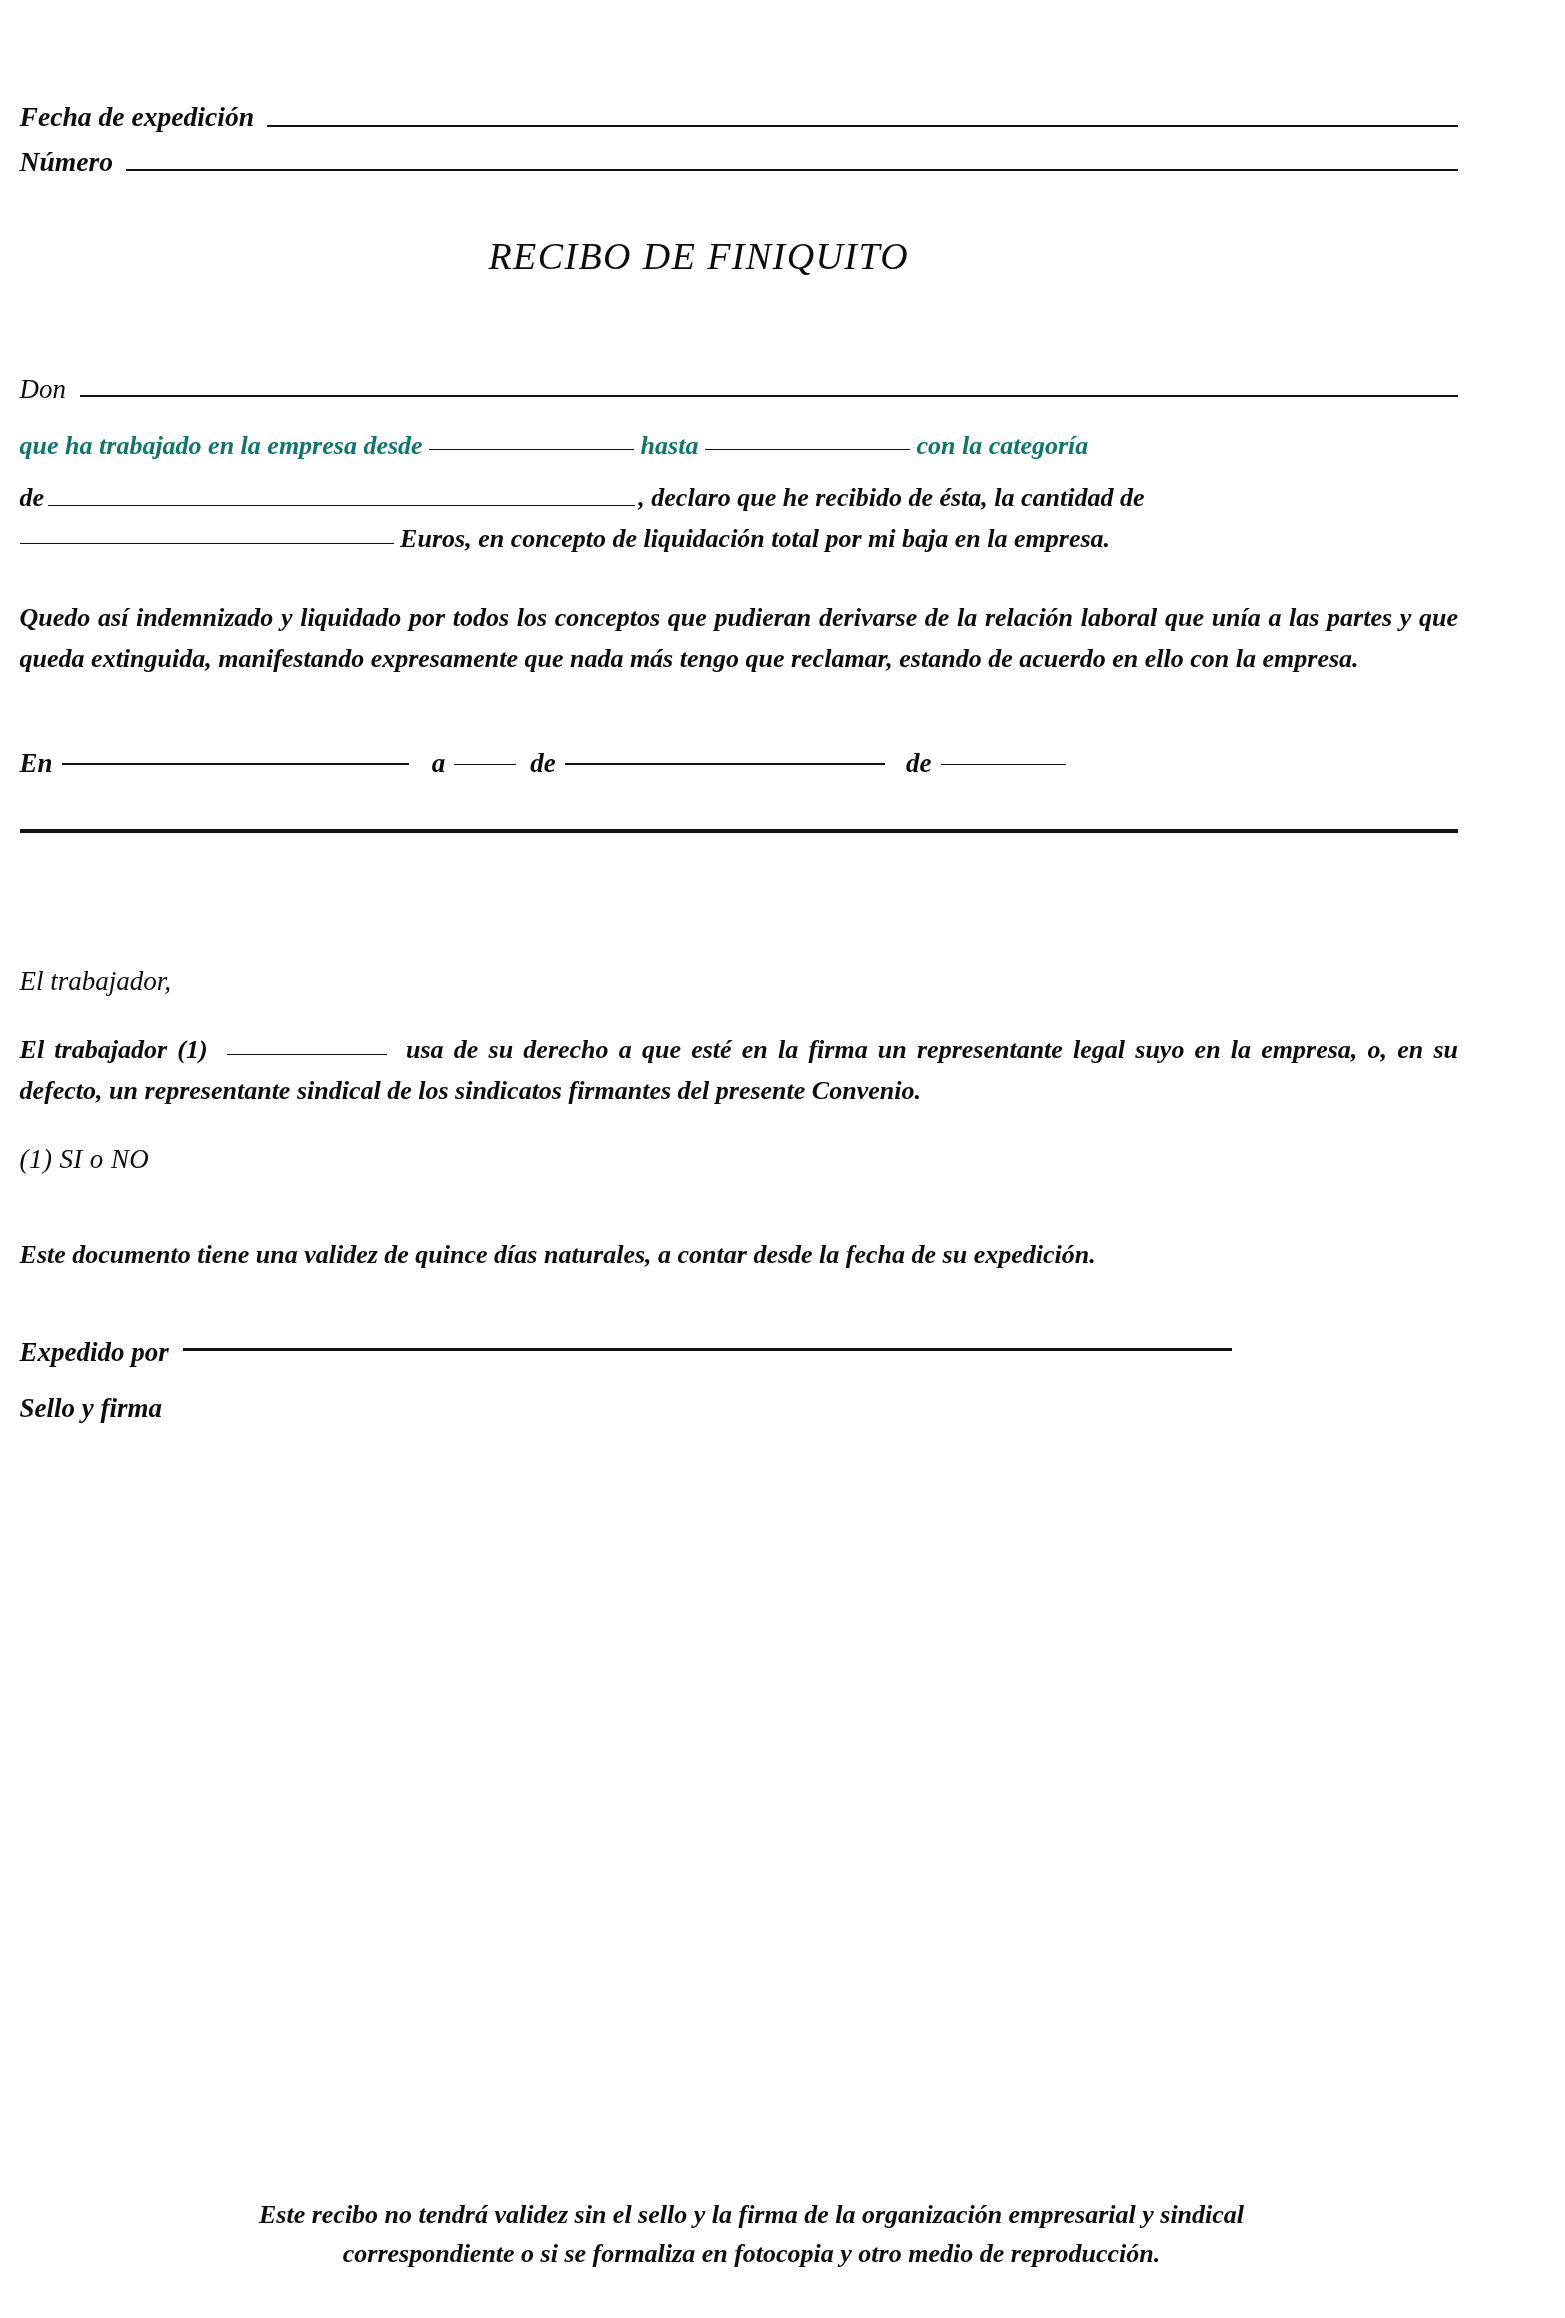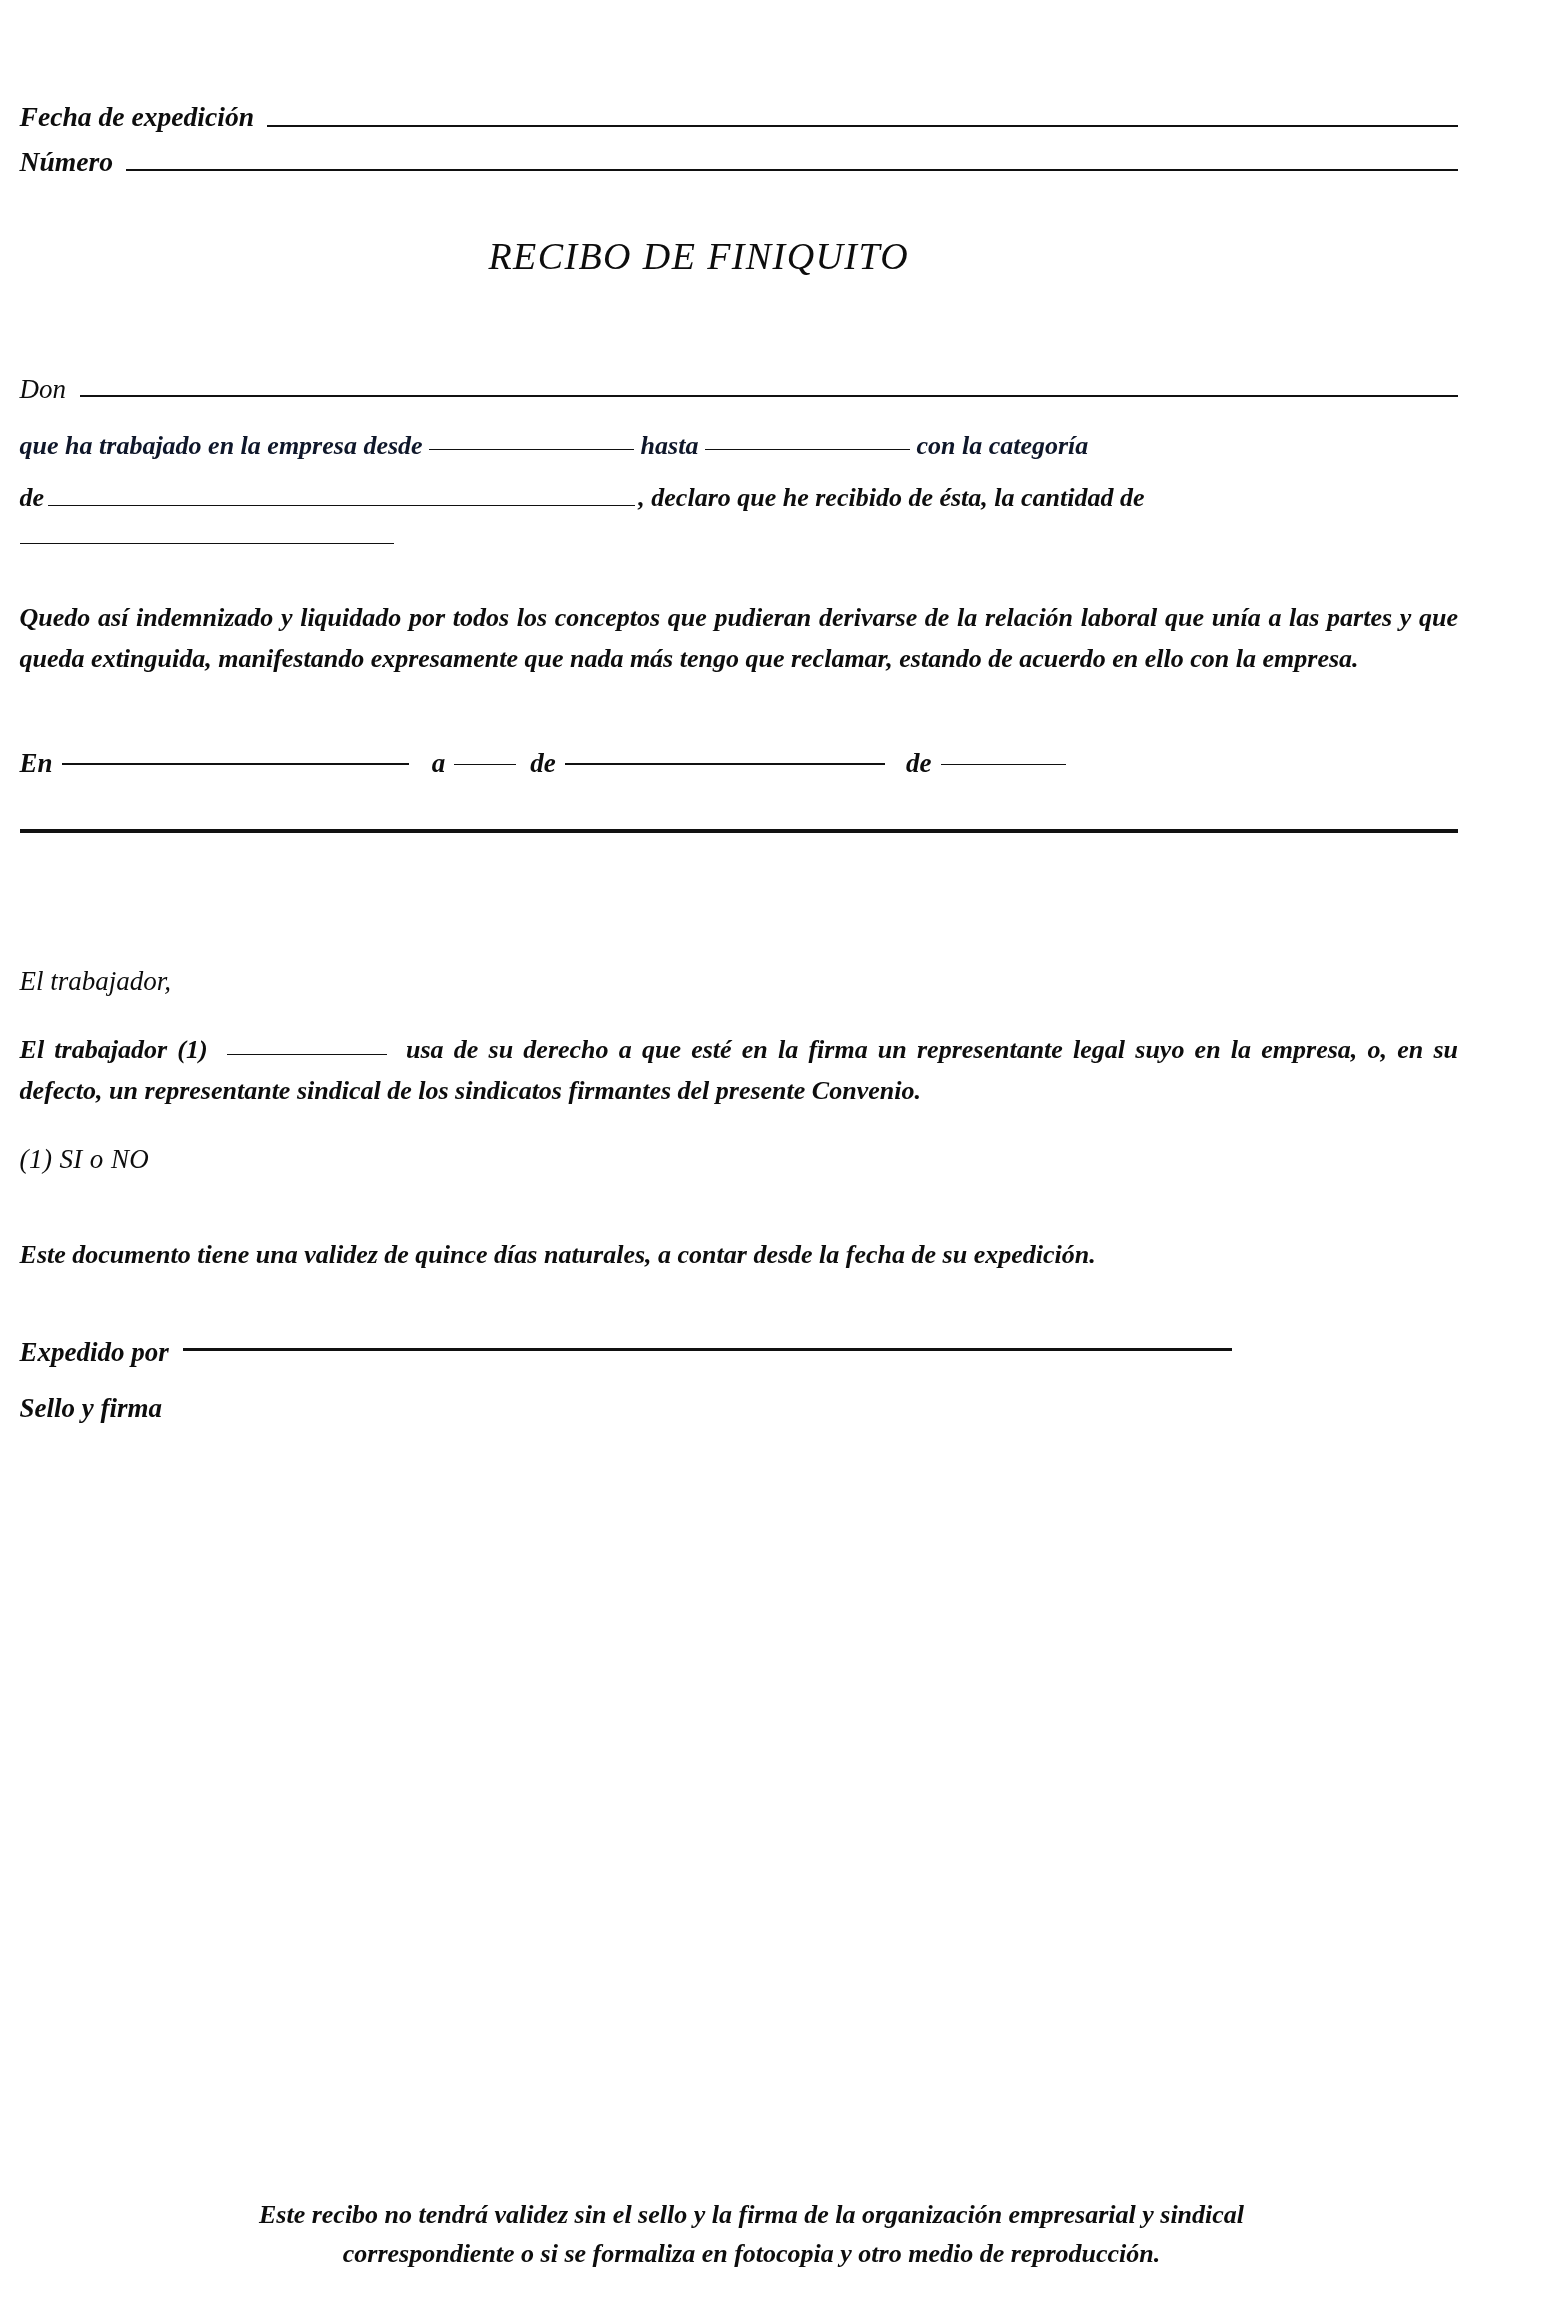--- a/index.html
+++ b/index.html
@@ -96,21 +96,21 @@
     text-align: justify;
     margin: 0;
   }
   .para.loose { line-height: 41px; }
 
   .p-trabajado {
     margin-top: 21.3px;
     white-space: nowrap;
     font-size: 26px;
   }
-  .faded { color: #0f172a; }
+  .faded { color: #0f766e; }
 
   .p-de {
     margin-top: 1.8px;
     display: flex;
     align-items: baseline;
   }
   .p-de .grow { flex: 1; margin-top: 10px; }
 
   .p-euros {
     margin-top: 1.8px;
@@ -240,20 +240,21 @@
     </div>
 
     <div class="para p-de">
       <span>de</span>
       <span class="rule-thin b-660" style="margin:0 3.6px;"></span>
       <span class="grow">, declaro que he recibido de ésta, la cantidad de</span>
     </div>
 
     <div class="para p-euros">
       <span class="rule-thin b-420"></span>
+      <span>Euros, en concepto de liquidación total por mi baja en la empresa.</span>
     </div>
 
     <p class="para loose p-quedo">Quedo así indemnizado y liquidado por todos los conceptos que pudieran derivarse de la relación laboral que unía a las partes y que queda extinguida, manifestando expresamente que nada más tengo que reclamar, estando de acuerdo en ello con la empresa.</p>
 
     <div class="en-row">
       <span class="word">En</span>
       <span class="rule b-390" style="margin-right:23px;"></span>
       <span class="word">a</span>
       <span class="rule-thin b-70" style="margin-right:14.2px;"></span>
       <span class="word">de</span>

